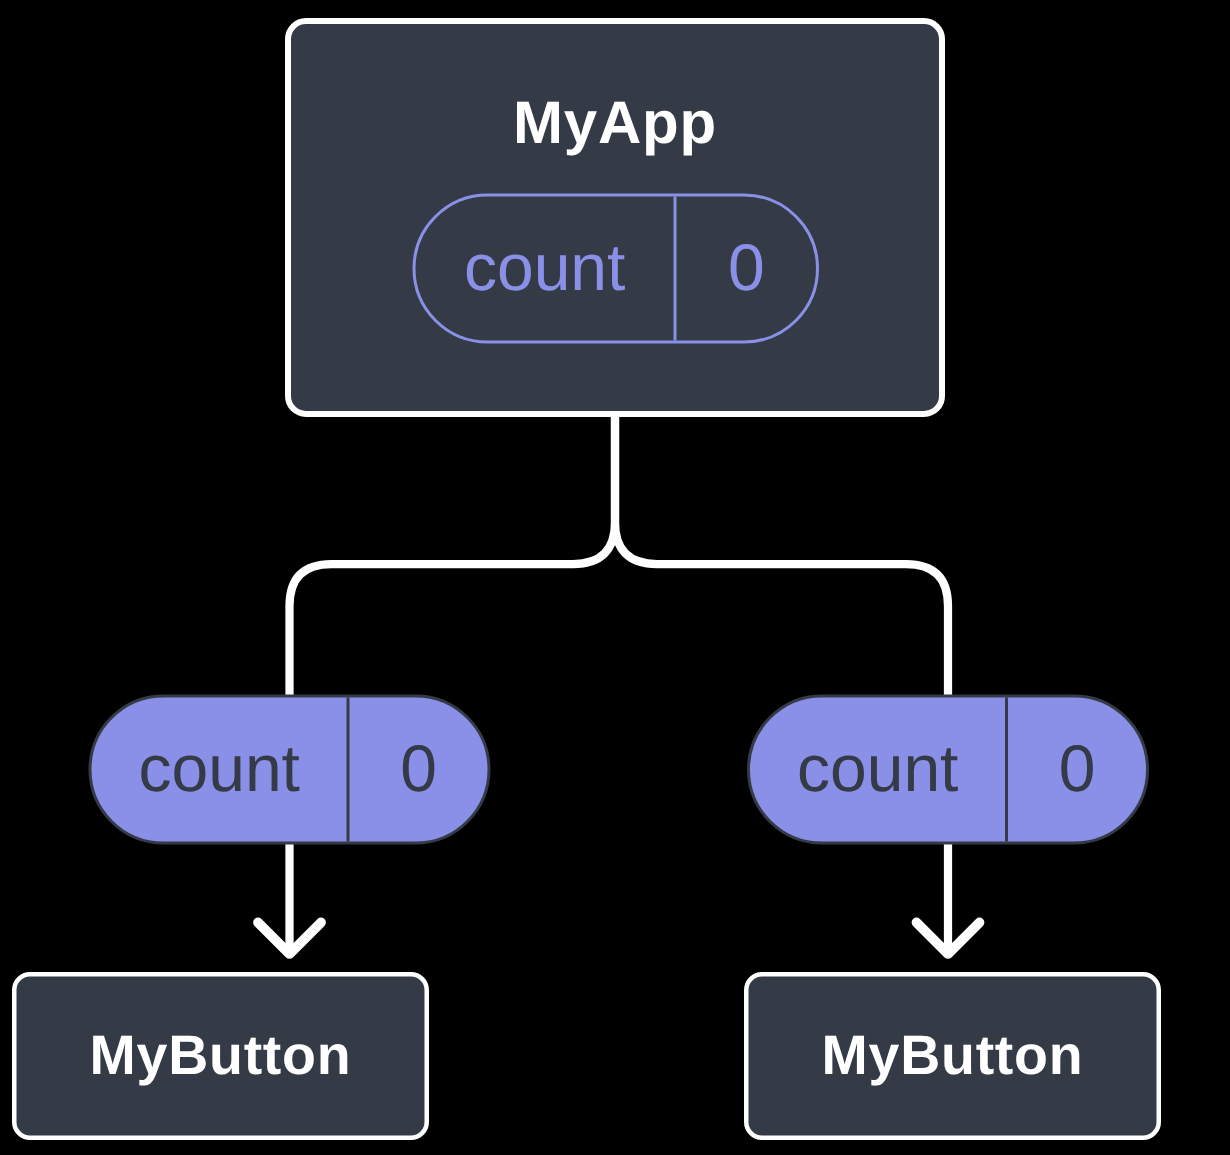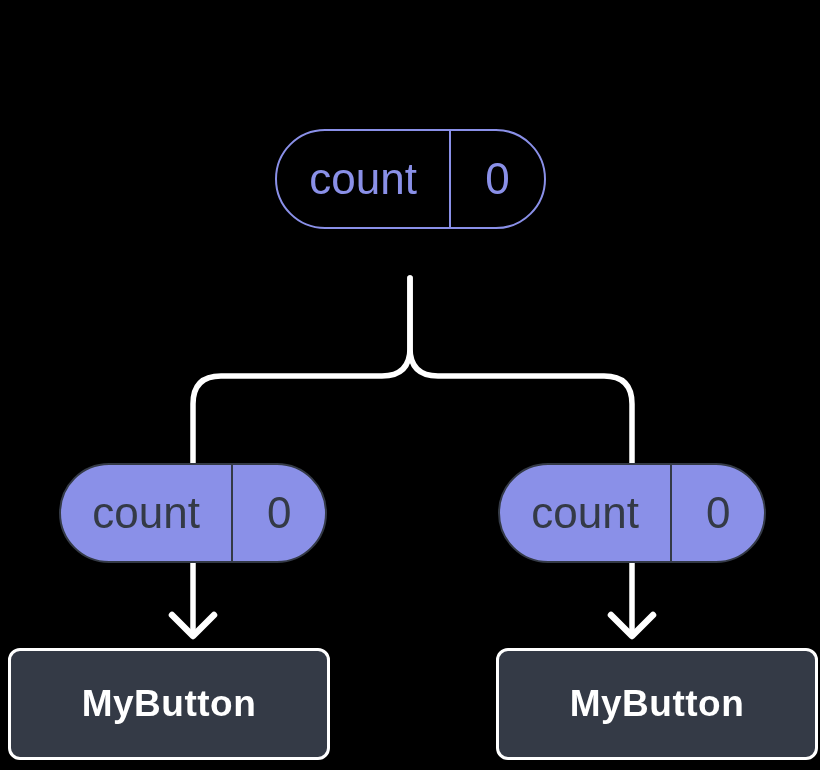--- a/index.html
+++ b/index.html
@@ -88,21 +88,21 @@
     width: 268px; height: 100px;
     background: var(--pill-fill);
     border: 2.5px solid var(--pill-text-dark);
     color: var(--pill-text-dark);
   }
   .prop-pill .cell.value { border-left: 2.5px solid var(--pill-text-dark); }
   .prop-pill.left { left: 59px; top: 463px; }
   .prop-pill.right { left: 498px; top: 463px; }
 
   .child-node {
-    width: 322px; height: 112px;
+    width: 278px; height: 112px;
     border: 3px solid var(--node-border);
     border-radius: 12px;
     display: flex;
     align-items: center;
     justify-content: center;
     font-size: 37px;
     font-weight: bold;
     color: var(--title-text);
     letter-spacing: 0.5px;
   }
@@ -116,20 +116,23 @@
 
   <svg class="connectors" viewBox="0 0 820 770" xmlns="http://www.w3.org/2000/svg">
     <path d="M410,278 V348 Q410,376 382,376 H221 Q193,376 193,404 V466"></path>
     <path d="M410,278 V348 Q410,376 438,376 H604 Q632,376 632,404 V466"></path>
     <path d="M193,560 V633"></path>
     <path class="arrowhead" d="M172,615 L193,636 L214,615"></path>
     <path d="M632,560 V633"></path>
     <path class="arrowhead" d="M611,615 L632,636 L653,615"></path>
   </svg>
 
+  <div class="node root-node">
+    <div class="root-title">MyApp</div>
+  </div>
 
   <div class="pill state-pill">
     <div class="cell name">count</div>
     <div class="cell value">0</div>
   </div>
 
   <div class="pill prop-pill left">
     <div class="cell name">count</div>
     <div class="cell value">0</div>
   </div>

